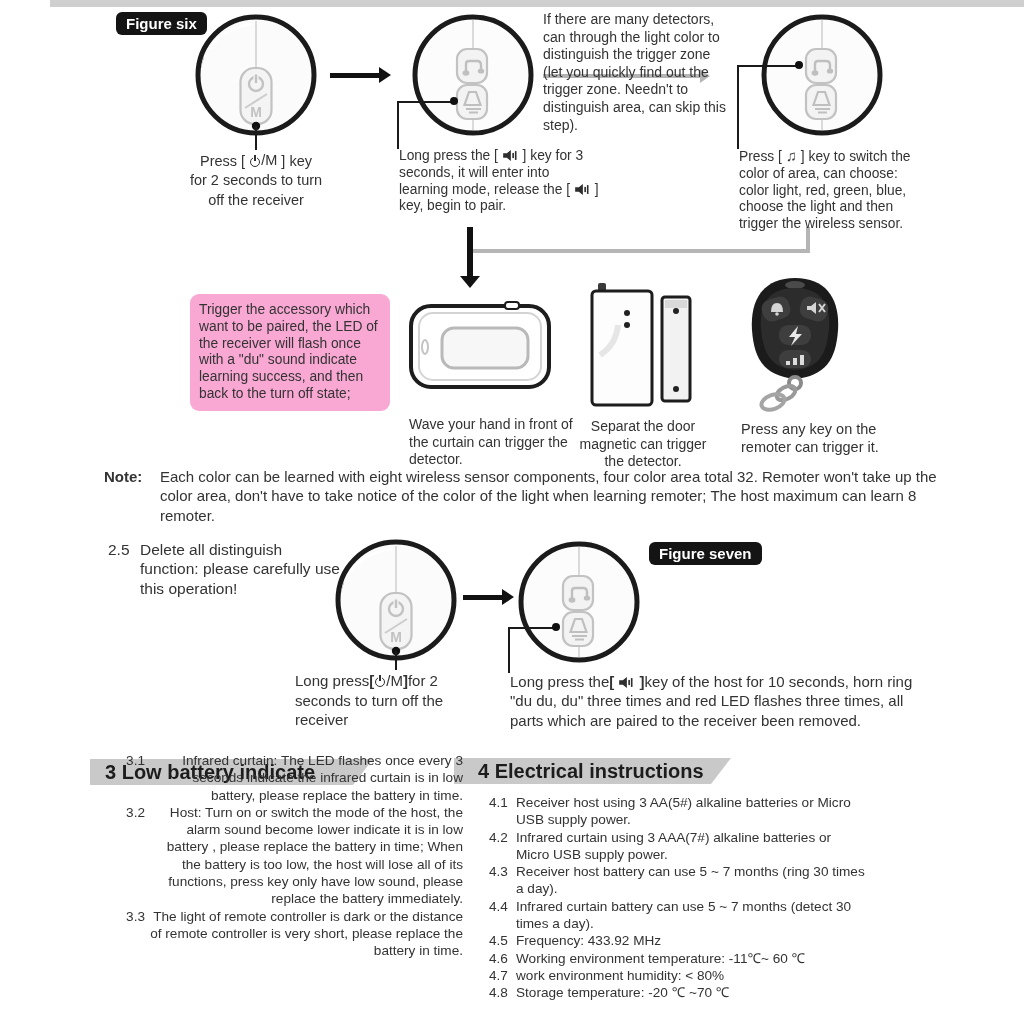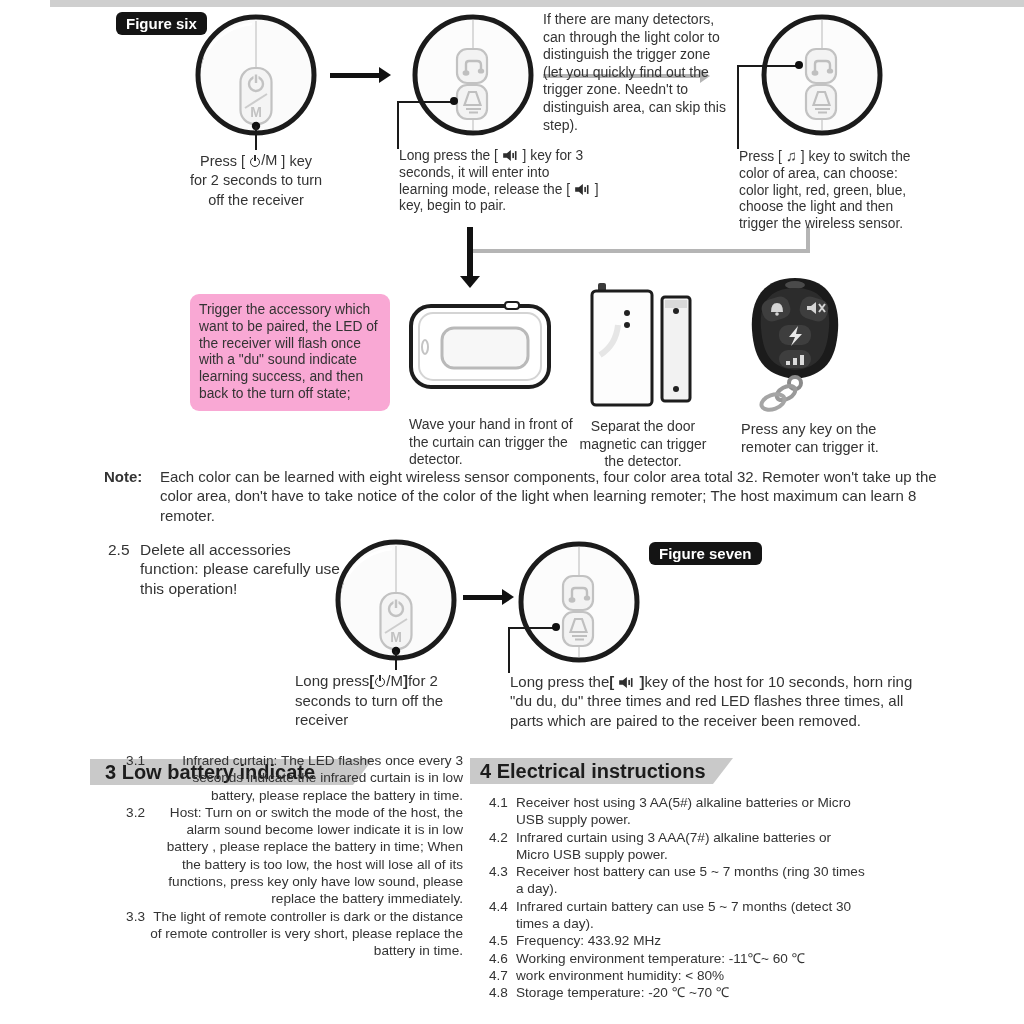--- a/index.html
+++ b/index.html
@@ -202,21 +202,21 @@
   <div class="abs txt" style="left:409px;top:416px;width:180px;font-size:14px;line-height:17.6px;">Wave your hand in front of the curtain can trigger the detector.</div>
   <div class="abs txt" style="left:741px;top:420px;width:178px;font-size:14.5px;line-height:18px;">Press any key on the remoter can trigger it.</div>
 
   <div class="abs note-row big" style="left:104px;top:467px;width:840px;">
     <span class="note-lab">Note:</span>
     <span style="flex:1;">Each color can be learned with eight wireless sensor components, four color area total 32. Remoter won't take up the color area, don't have to take notice of the color of the light when learning remoter; The host maximum can learn 8 remoter.</span>
   </div>
 
   <div class="abs hang" style="left:108px;top:540px;width:232px;font-size:15.5px;line-height:19.4px;z-index:3;">
     <span class="num" style="width:32px;">2.5</span>
-    <span style="flex:1;">Delete all accessories function: please carefully use this operation!</span>
+    <span style="flex:1;">Delete all distinguish function: please carefully use this operation!</span>
   </div>
 
   <div class="abs badge" style="left:649px;top:542px;">Figure seven</div>
 
   <svg class="abs circ" style="left:334px;top:538px;">
       <use href="#circA"></use>
     </svg>
   <svg class="abs circ" style="left:517px;top:540px;">
       <use href="#circB"></use>
     </svg>
@@ -249,21 +249,21 @@
     <div class="li">
       <span class="num">3.2</span>
       <span class="itx">Host: Turn on or switch the mode of the host, the alarm sound become lower indicate it is in low battery , please replace the battery in time; When the battery is too low, the host will lose all of its functions, press key only have low sound, please replace the battery immediately.</span>
     </div>
     <div class="li">
       <span class="num">3.3</span>
       <span class="itx">The light of remote controller is dark or the distance of remote controller is very short, please replace the battery in time.</span>
     </div>
   </div>
 
-  <div class="abs sect-h" style="left:470px;top:758px;width:253px;padding-left:10px;">4 Electrical instructions</div>
+  <div class="abs sect-h" style="left:454px;top:758px;width:253px;padding-left:24px;">4 Electrical instructions</div>
   <div class="abs sect-list" style="left:489px;top:794px;width:378px;">
     <div class="li">
       <span class="num">4.1</span>
       <span class="itx">Receiver host using 3 AA(5#) alkaline batteries or Micro USB supply power.</span>
     </div>
     <div class="li">
       <span class="num">4.2</span>
       <span class="itx">Infrared curtain using 3 AAA(7#) alkaline batteries or Micro USB supply power.</span>
     </div>
     <div class="li">

